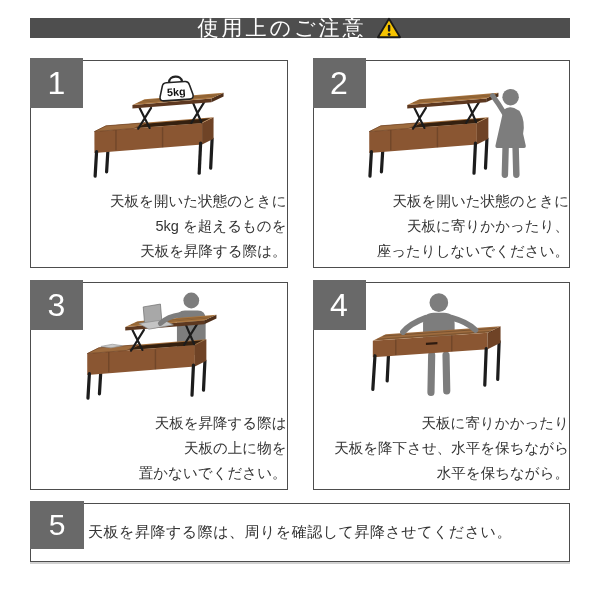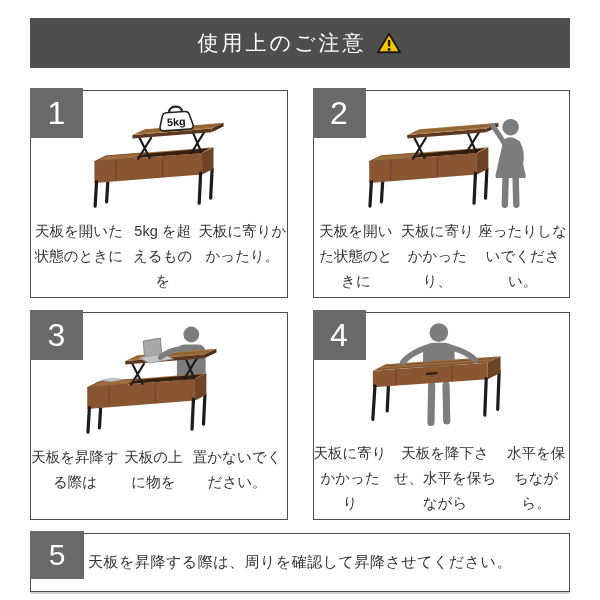--- a/index.html
+++ b/index.html
@@ -1,39 +1,39 @@
 <!DOCTYPE html>
 <html><head>
 <meta charset="utf-8">
 <style>
   * { margin:0; padding:0; box-sizing:border-box; }
   html,body { width:600px; height:600px; background:#ffffff; overflow:hidden;
     font-family:"Liberation Sans","DejaVu Sans",sans-serif; }
   .page { width:600px; height:600px; position:relative; }
 
   
-  .header { margin:18px 30px 0; height:50px; background:#4e4e4e;
+  .header { margin:18px 30px 0; height:20px; background:#4e4e4e;
     display:flex; align-items:center; justify-content:center; gap:10px; }
   .header-title { color:#ffffff; font-size:21px; letter-spacing:3px; }
   .warn-icon { width:26px; height:24px; display:block; }
 
   
   .grid { margin:22px 30px 0; display:grid;
     grid-template-columns:1fr 1fr; grid-template-rows:208px 208px;
     column-gap:25px; row-gap:14px; }
   .panel { position:relative; border:1px solid #4d4d4d; background:#ffffff;
     display:flex; flex-direction:column; align-items:center; }
   .num-box { position:absolute; left:-1px; top:-3px; width:53px; height:50px;
     background:#696969; color:#ffffff; font-size:32px; font-weight:400;
     display:flex; align-items:center; justify-content:center; z-index:3; }
   .illust { height:126px; margin-top:6px; display:flex; align-items:flex-end;
     justify-content:center; width:100%; }
   .illust svg { display:block; }
-  .caption { flex:1; display:flex; justify-content:flex-end;
-    padding-bottom:9px; text-align:center; color:#333333; font-size:14.5px;
+  .caption { flex:1; display:flex; flex-direction:column; justify-content:flex-end;
+    padding-bottom:9px; text-align:right; color:#333333; font-size:14.5px;
     line-height:1.72; width:100%; }
 
   
   .footer-panel { position:relative; margin:13px 30px 0; height:59px;
     border:1px solid #4d4d4d; box-shadow:0 2px 0 rgba(0,0,0,0.18);
     display:flex; align-items:center; justify-content:center; }
   .footer-panel .num-box { width:54px; height:48px; font-size:30px; }
   .footer-text { color:#333333; font-size:15px; letter-spacing:0.5px;text-align:center; }
 </style>
 </head>
@@ -74,21 +74,21 @@
           <g transform="rotate(-4 139 34)">
             <path d="M130,21 C130,11 148,11 148,21" fill="none" stroke="#222222" stroke-width="3.2"></path>
             <path d="M126,21 L152,21 Q157,21 158,26 L162,40 Q163,46 157,46 L121,46 Q115,46 116,40 L120,26 Q121,21 126,21 Z" fill="#ffffff" stroke="#222222" stroke-width="2.2"></path>
             <text x="139" y="40" text-anchor="middle" font-size="15" font-weight="bold" fill="#111111">5kg</text>
           </g>
         </svg>
       </div>
       <div class="caption">
         <div>天板を開いた状態のときに</div>
         <div>5kg を超えるものを</div>
-        <div>天板に寄りかかったり。</div>
+        <div>天板を昇降する際は。</div>
       </div>
     </section>
 
     <section class="panel">
       <div class="num-box">2</div>
       <div class="illust">
         <svg width="190" height="122" viewBox="0 0 250 170">
           <path d="M44,113 L42,146" stroke="#1c1c1c" stroke-width="4.5" stroke-linecap="round"></path>
           <path d="M189,100 L187,141" stroke="#1c1c1c" stroke-width="4.5" stroke-linecap="round"></path>
           <polygon points="25,90 175,78 175,108 25,120" fill="#8a5632"></polygon>

